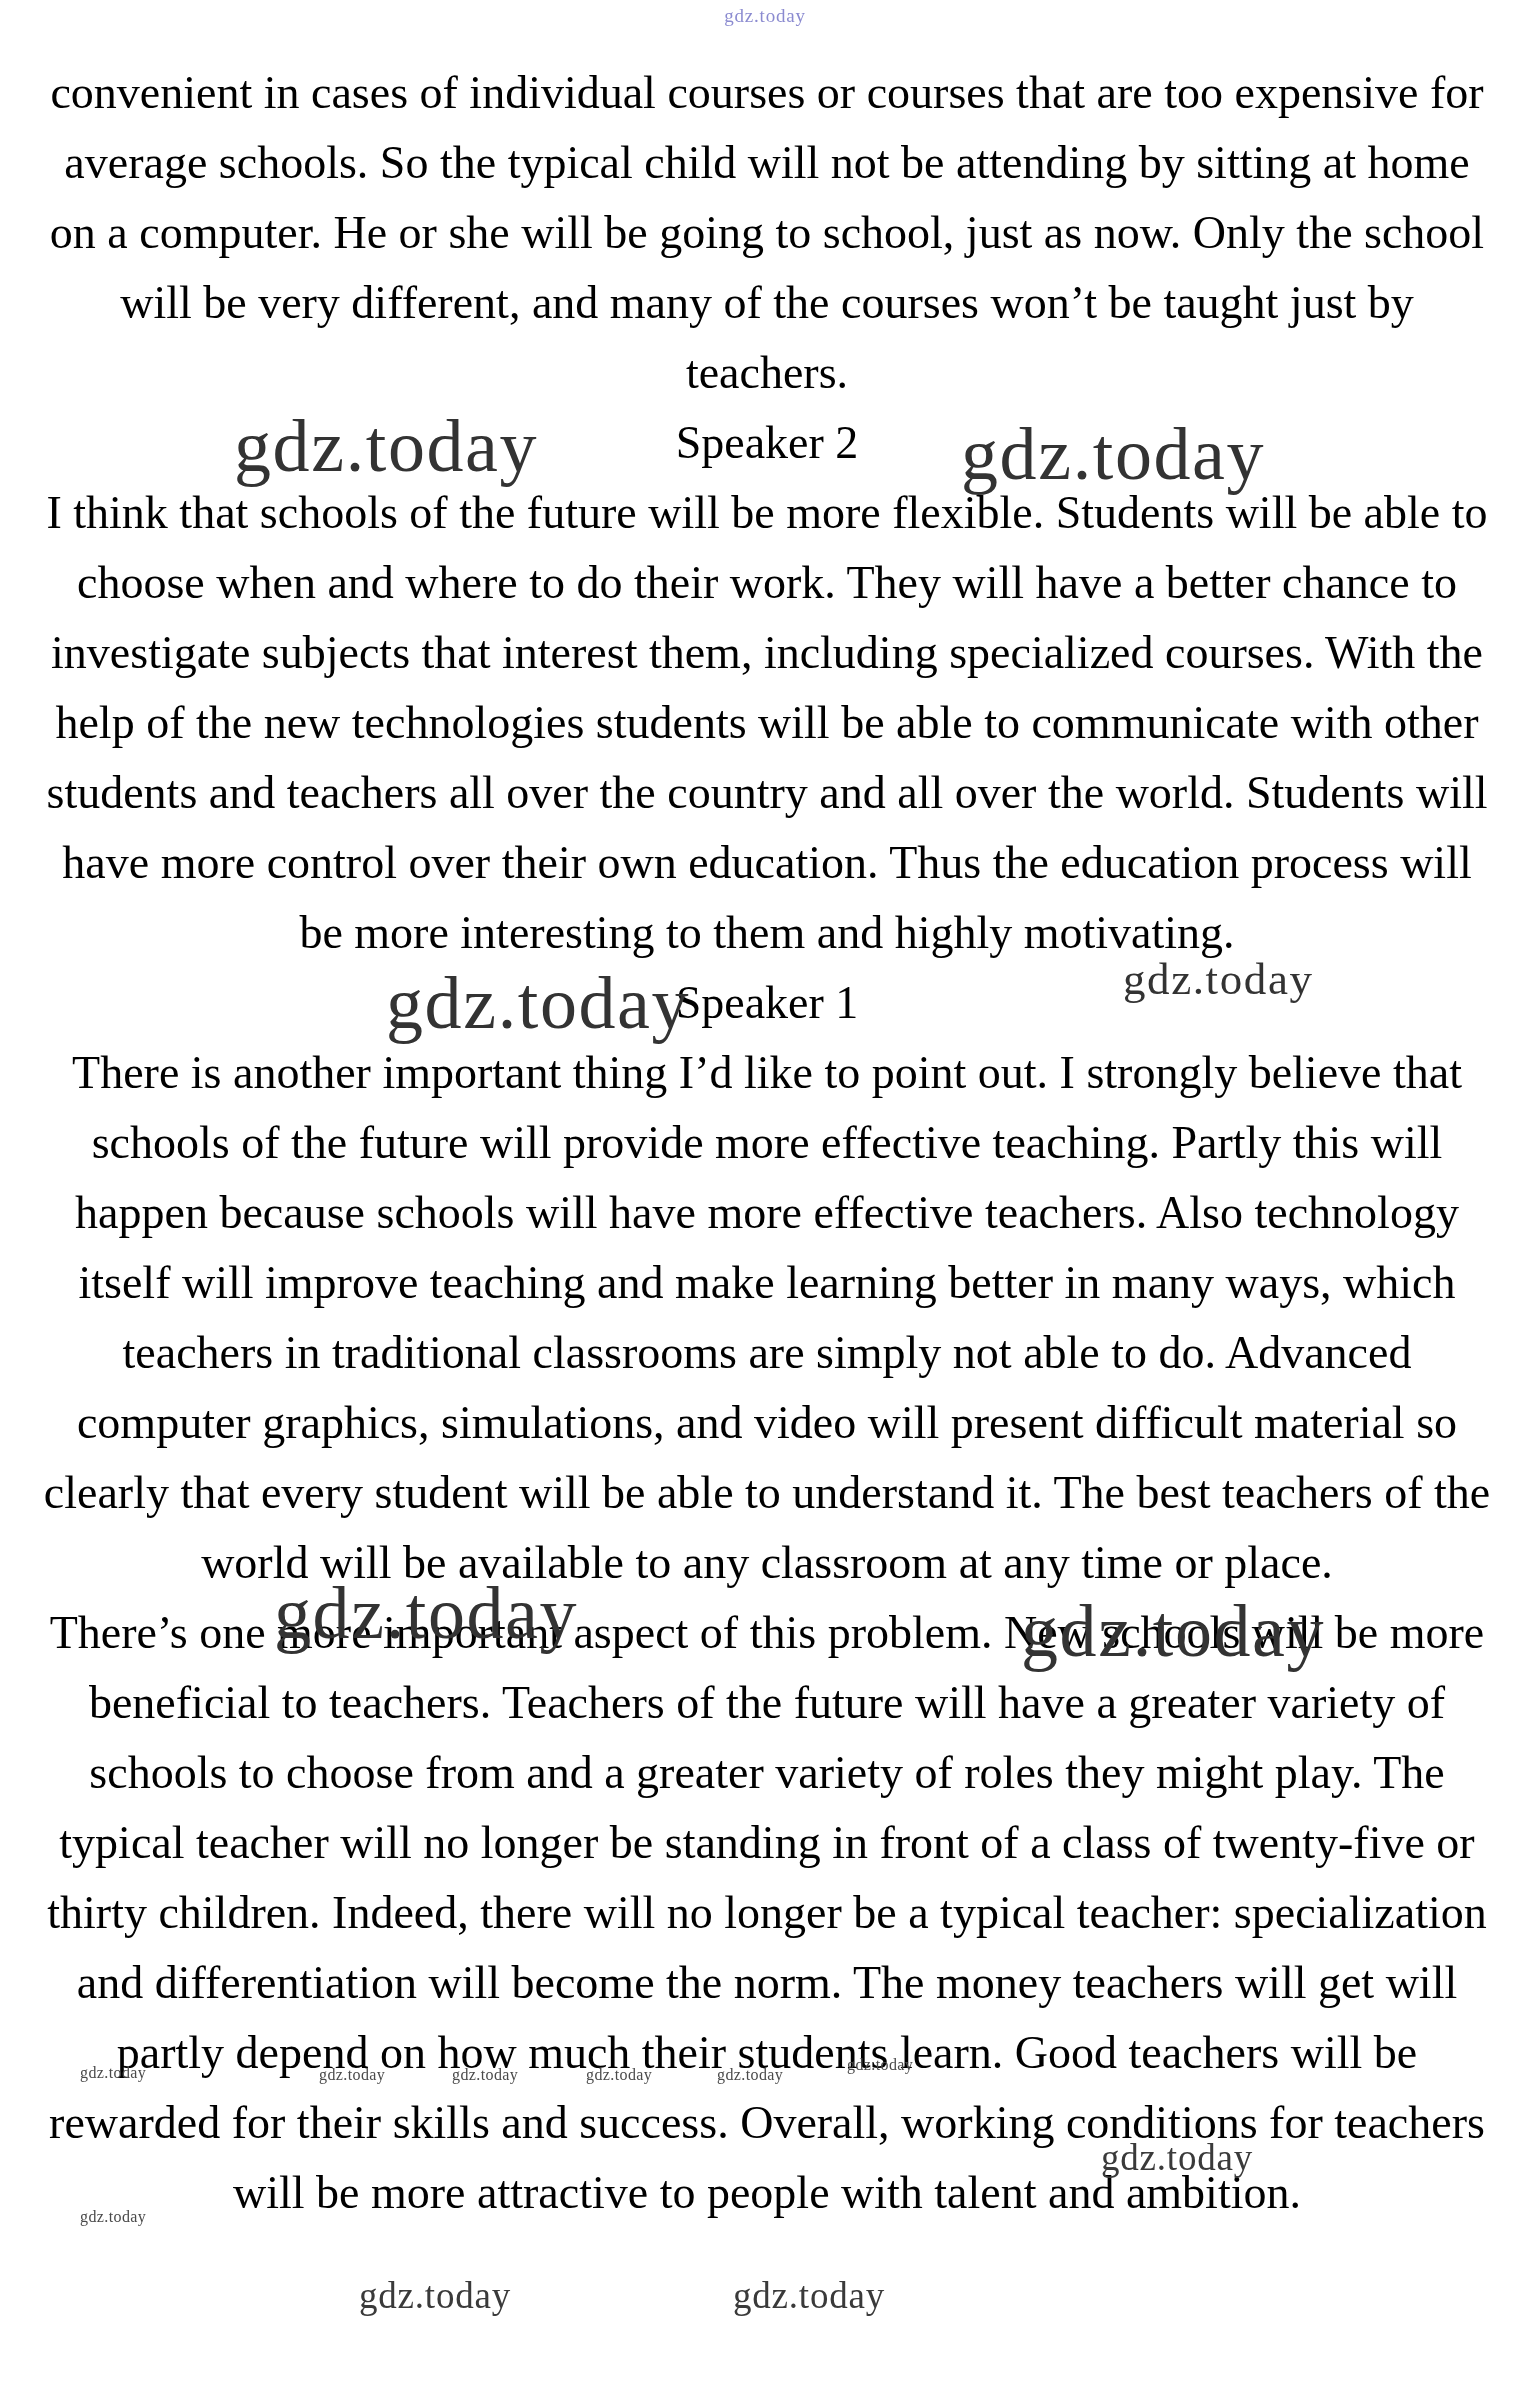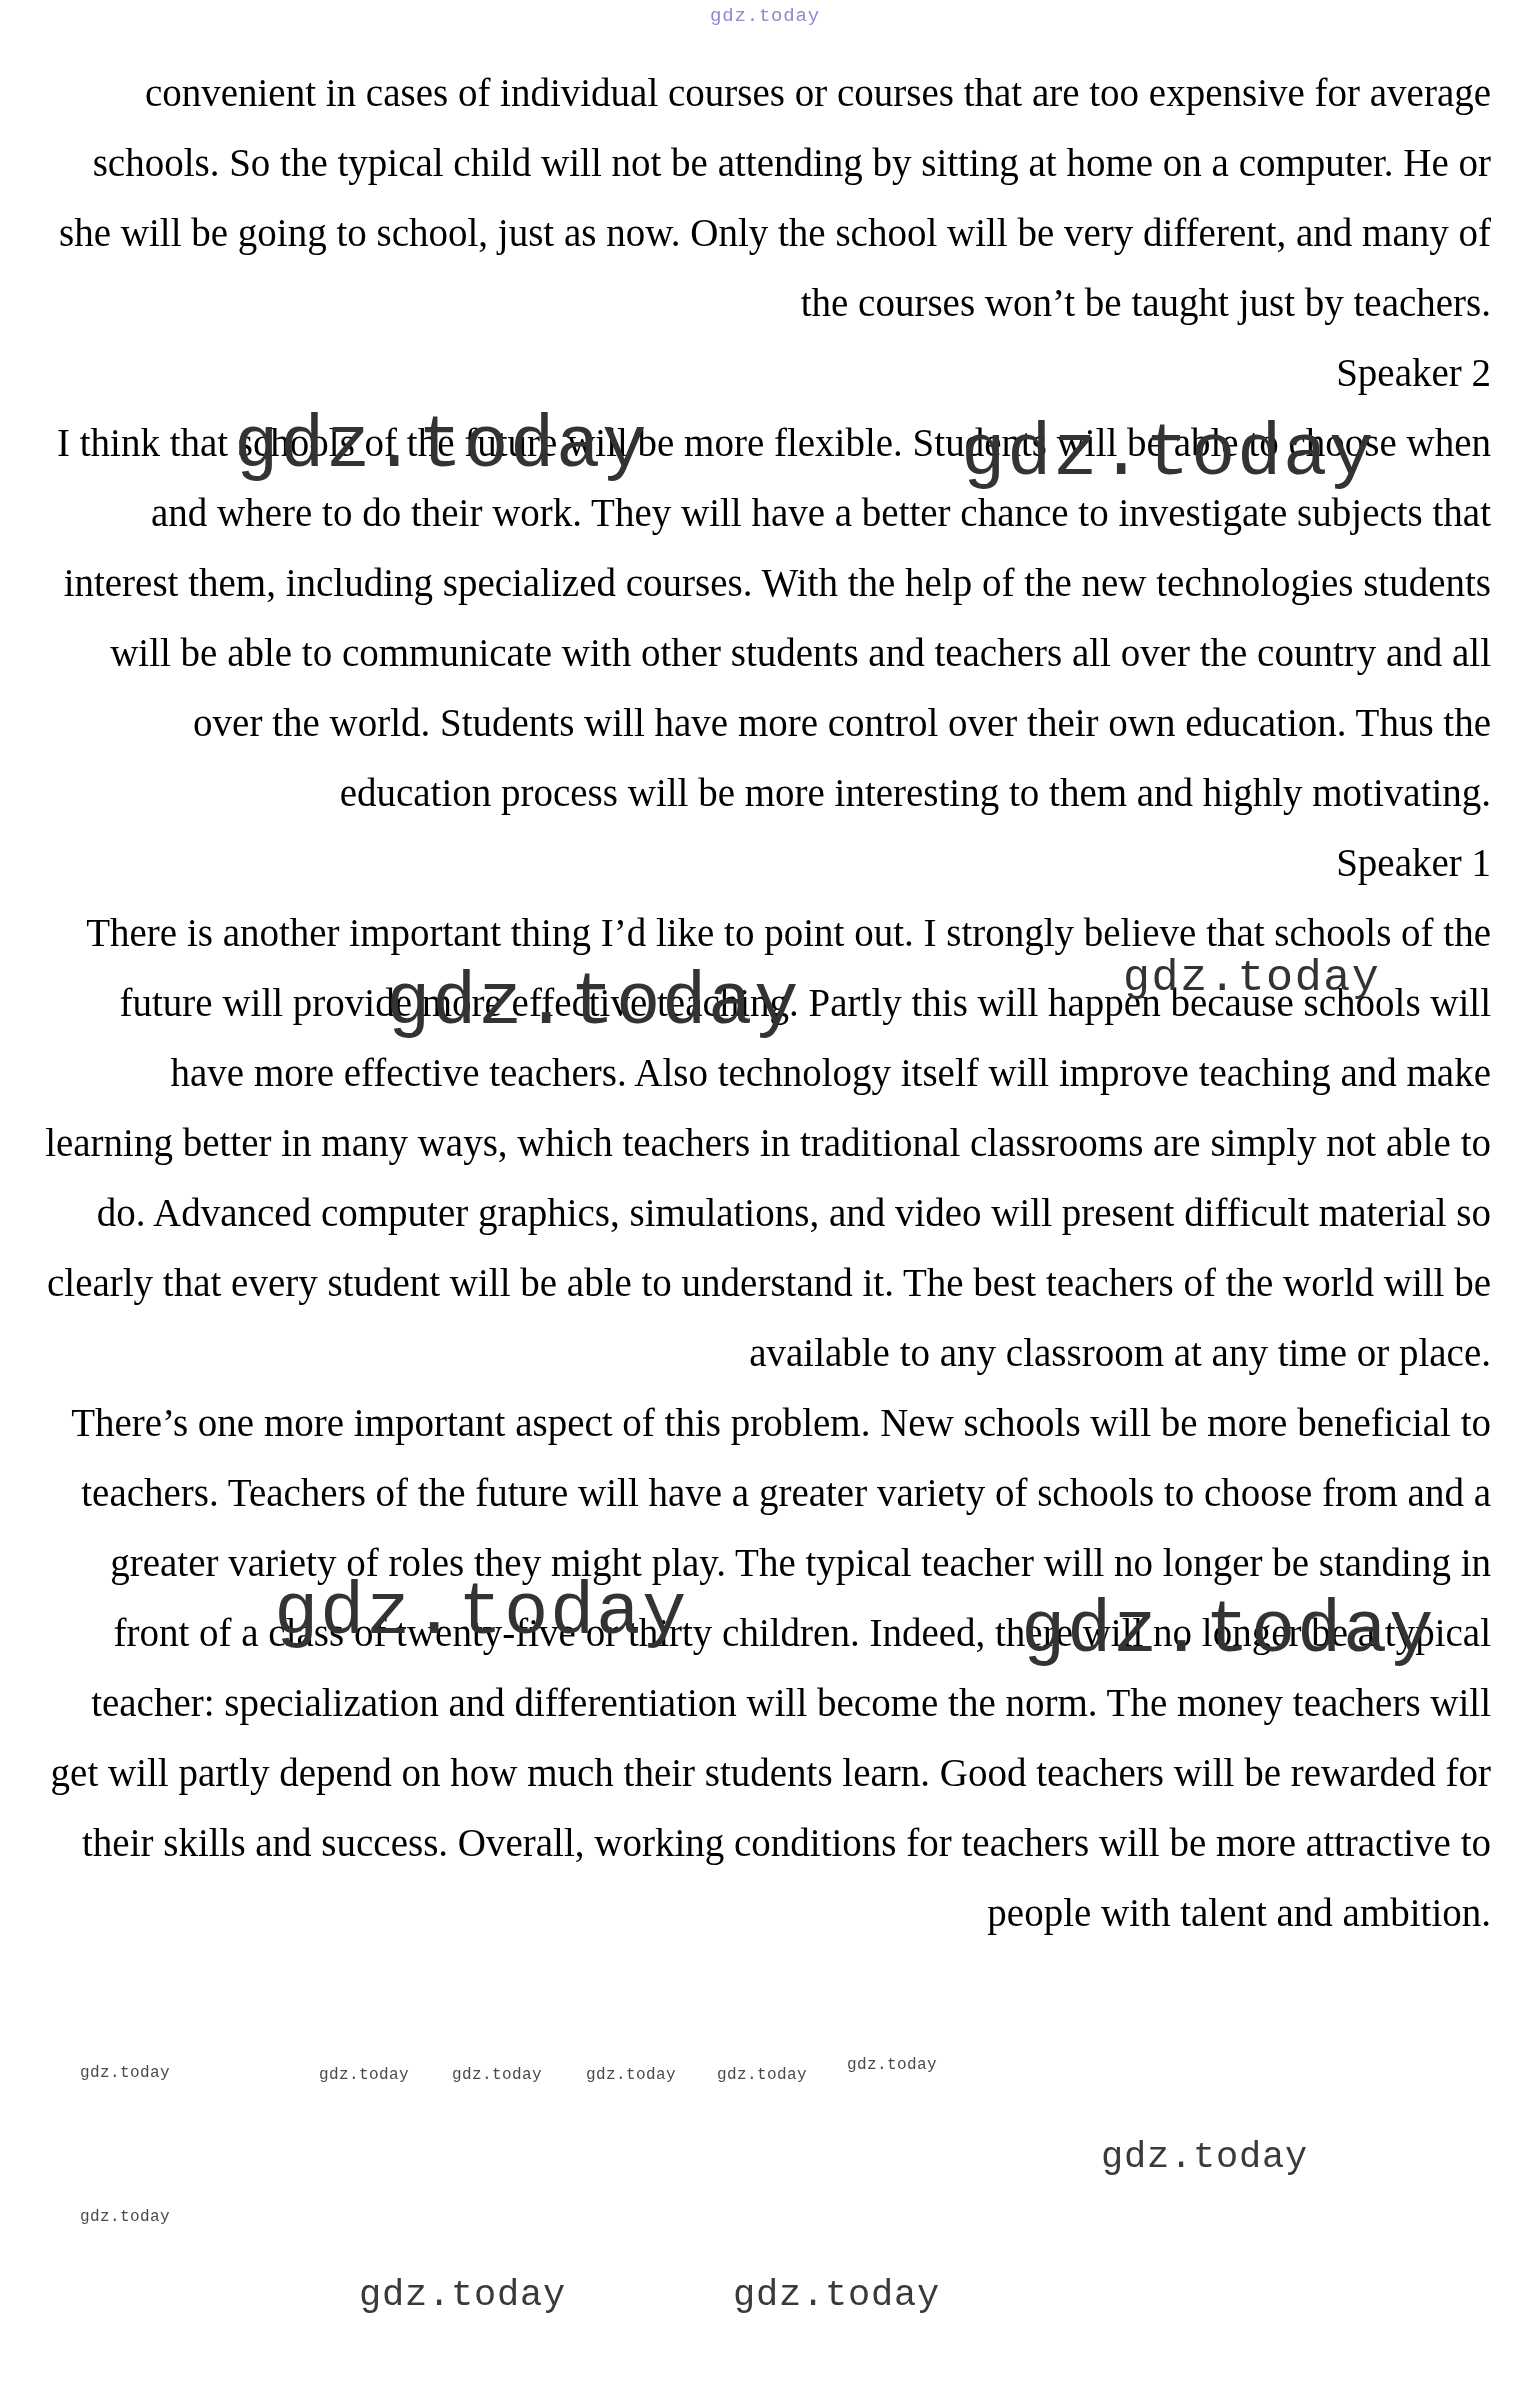--- a/index.html
+++ b/index.html
@@ -13,32 +13,32 @@
     height: 2401px;
     background: #ffffff;
     overflow: hidden;
   }
   .text-col {
     position: absolute;
     left: 43px;
     top: 58px;
     width: 1448px;
     font-family: "Liberation Serif", "DejaVu Serif", serif;
-    font-size: 39px;
+    font-size: 46px;
     line-height: 70px;
     color: #000000;
-    text-align: right;
+    text-align: center;
   }
   .text-col p {
     margin: 0;
     padding: 0;
   }
   .wm {
     position: absolute;
-    font-family: Liberation Mono, monospace;
+    font-family: Liberation Serif, serif;
     font-weight: 300;
     color: #2e2e2e;
     white-space: nowrap;
     letter-spacing: 1.6px;
     pointer-events: none;
     z-index: 5;
     text-align: right;
   }
   .wm-top {
     font-size: 19px;

